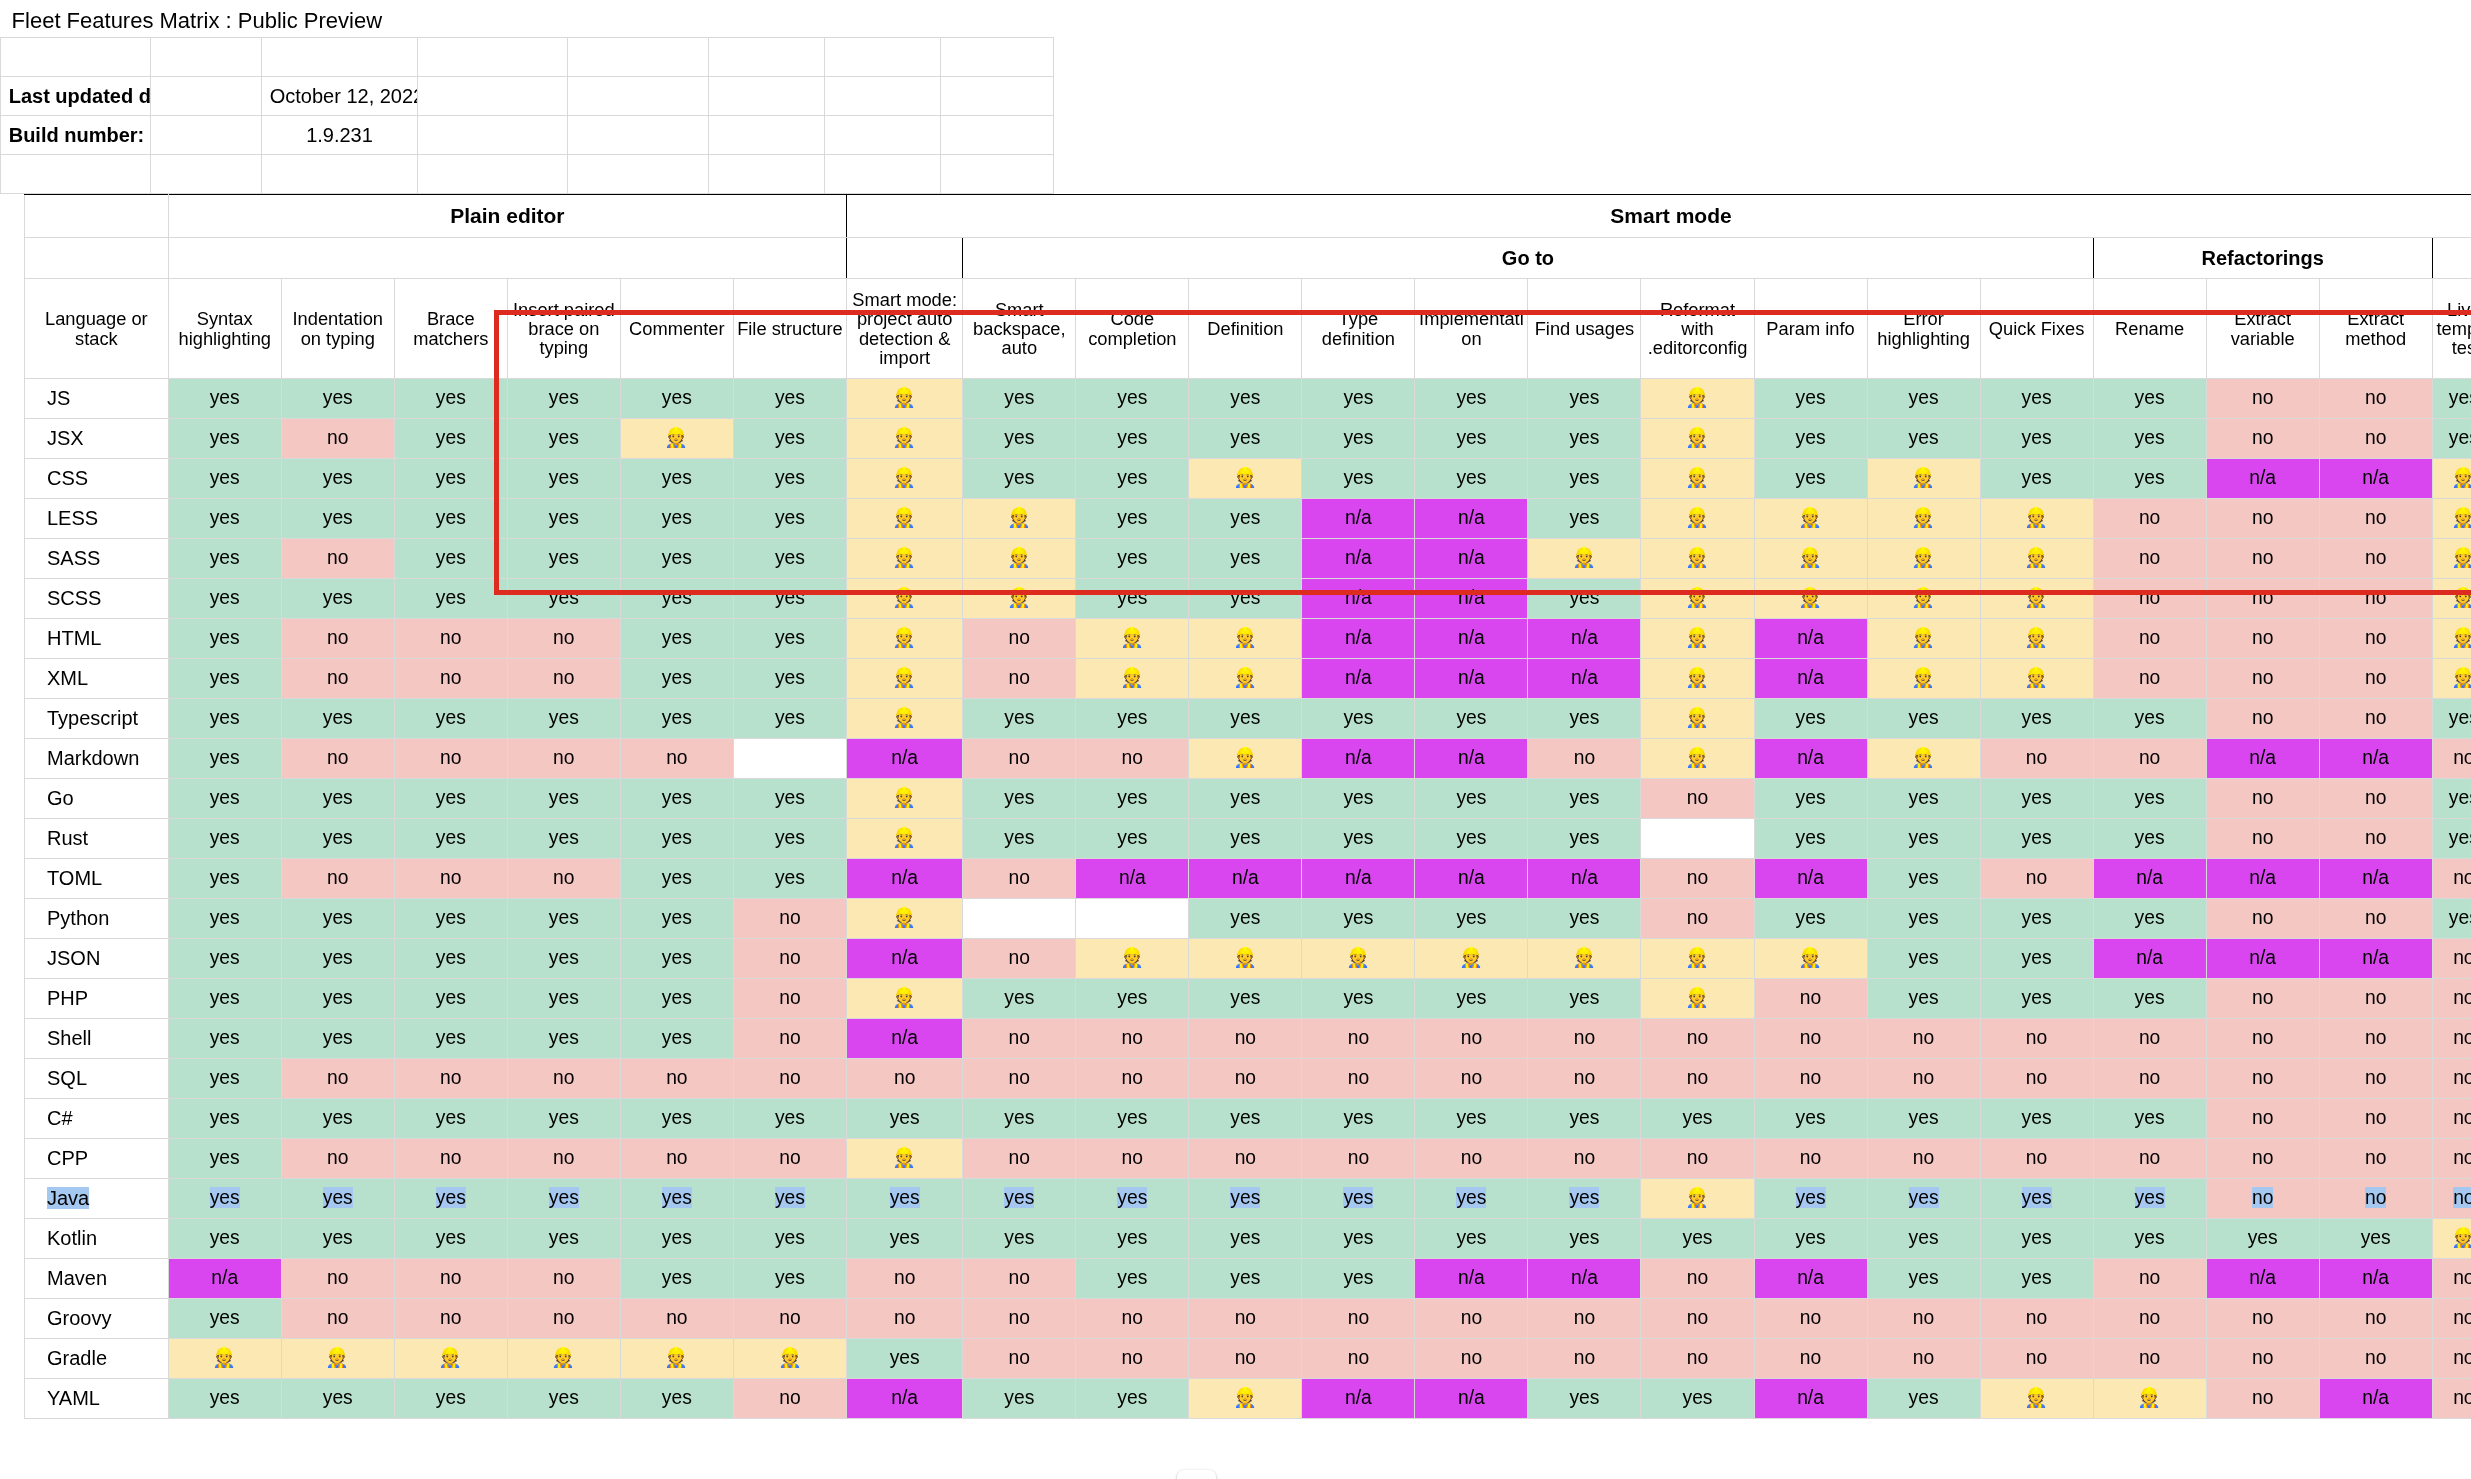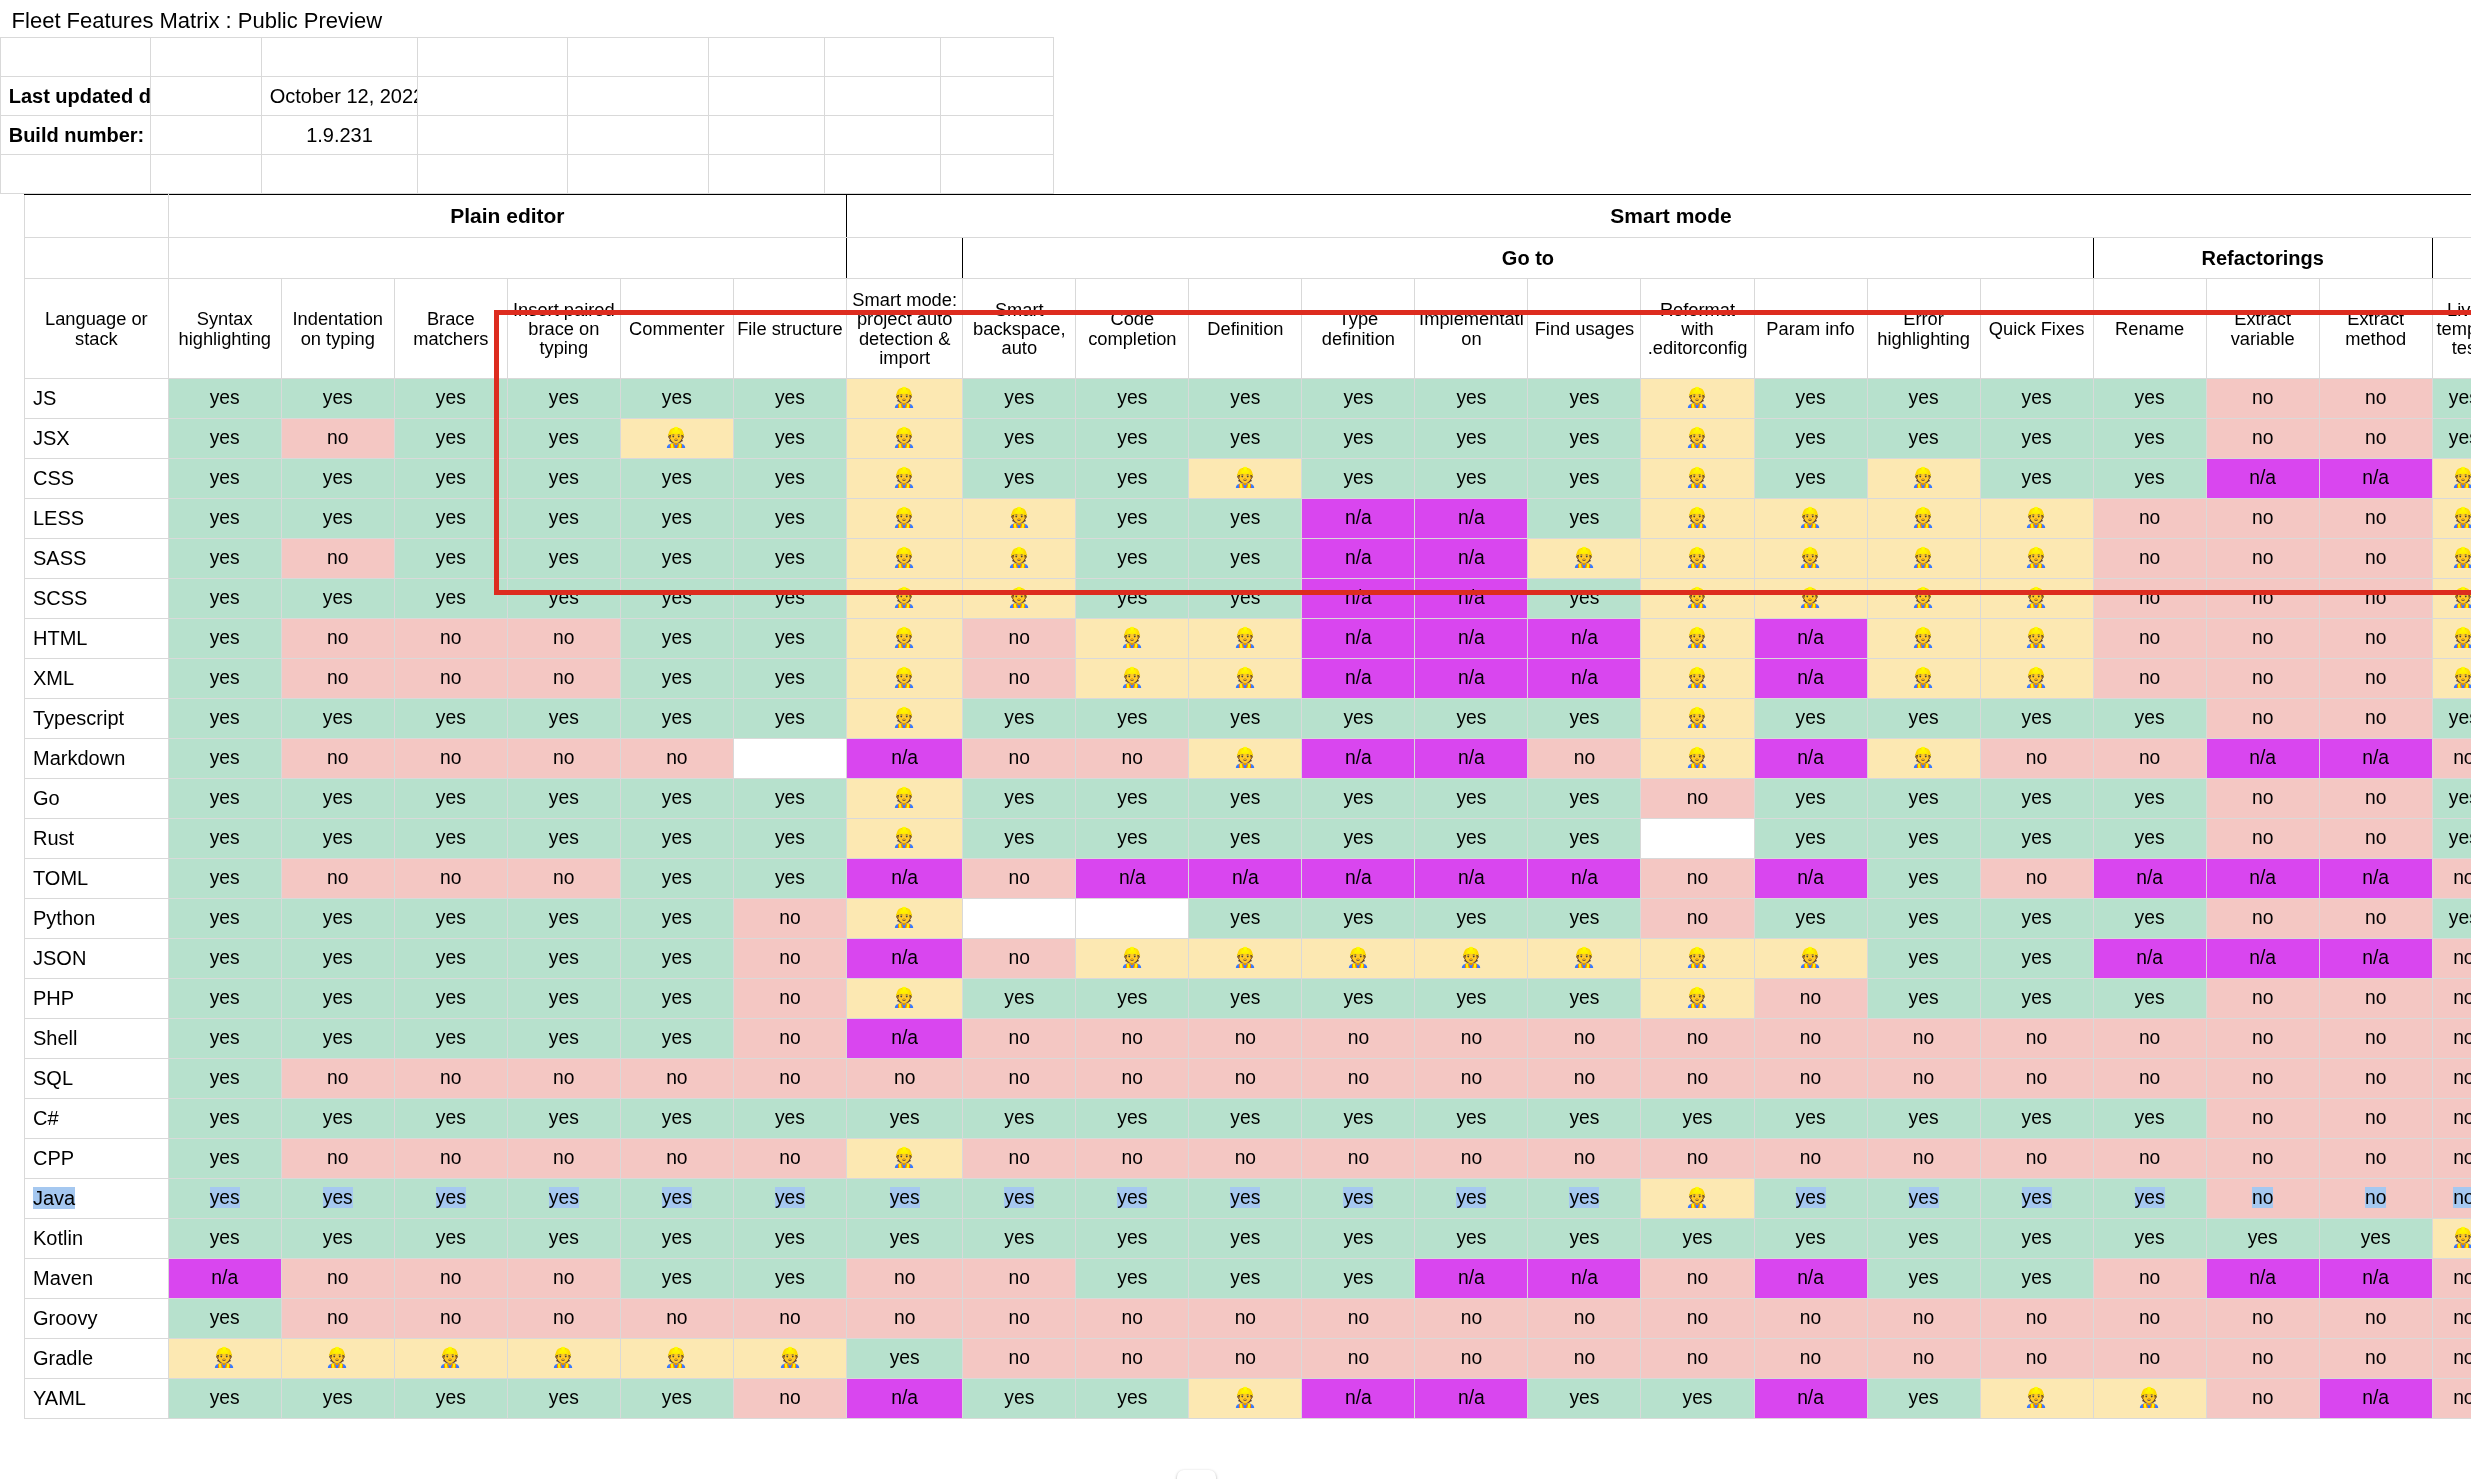--- a/index.html
+++ b/index.html
@@ -66,21 +66,21 @@
     font-weight: bold;
     font-size: 21px;
     height: 43px;
   }
   #grid .colhead {
     height: 100px;
     font-size: 18.3px;
   }
   #grid .lang {
     text-align: left;
-    padding-left: 8px;
+    padding-left: 22px;
     font-size: 20px;
     background: #ffffff;
   }
   #grid tbody td { height: 40px; }
   #grid .subgrp { font-weight: bold; font-size: 20px; height: 41px; }
 
   
   .bt-heavy { border-top: 1.9px solid #000 !important; }
   .bl-heavy { border-left: 1.9px solid #000 !important; }
   .br-heavy { border-right: 1.9px solid #000 !important; }

